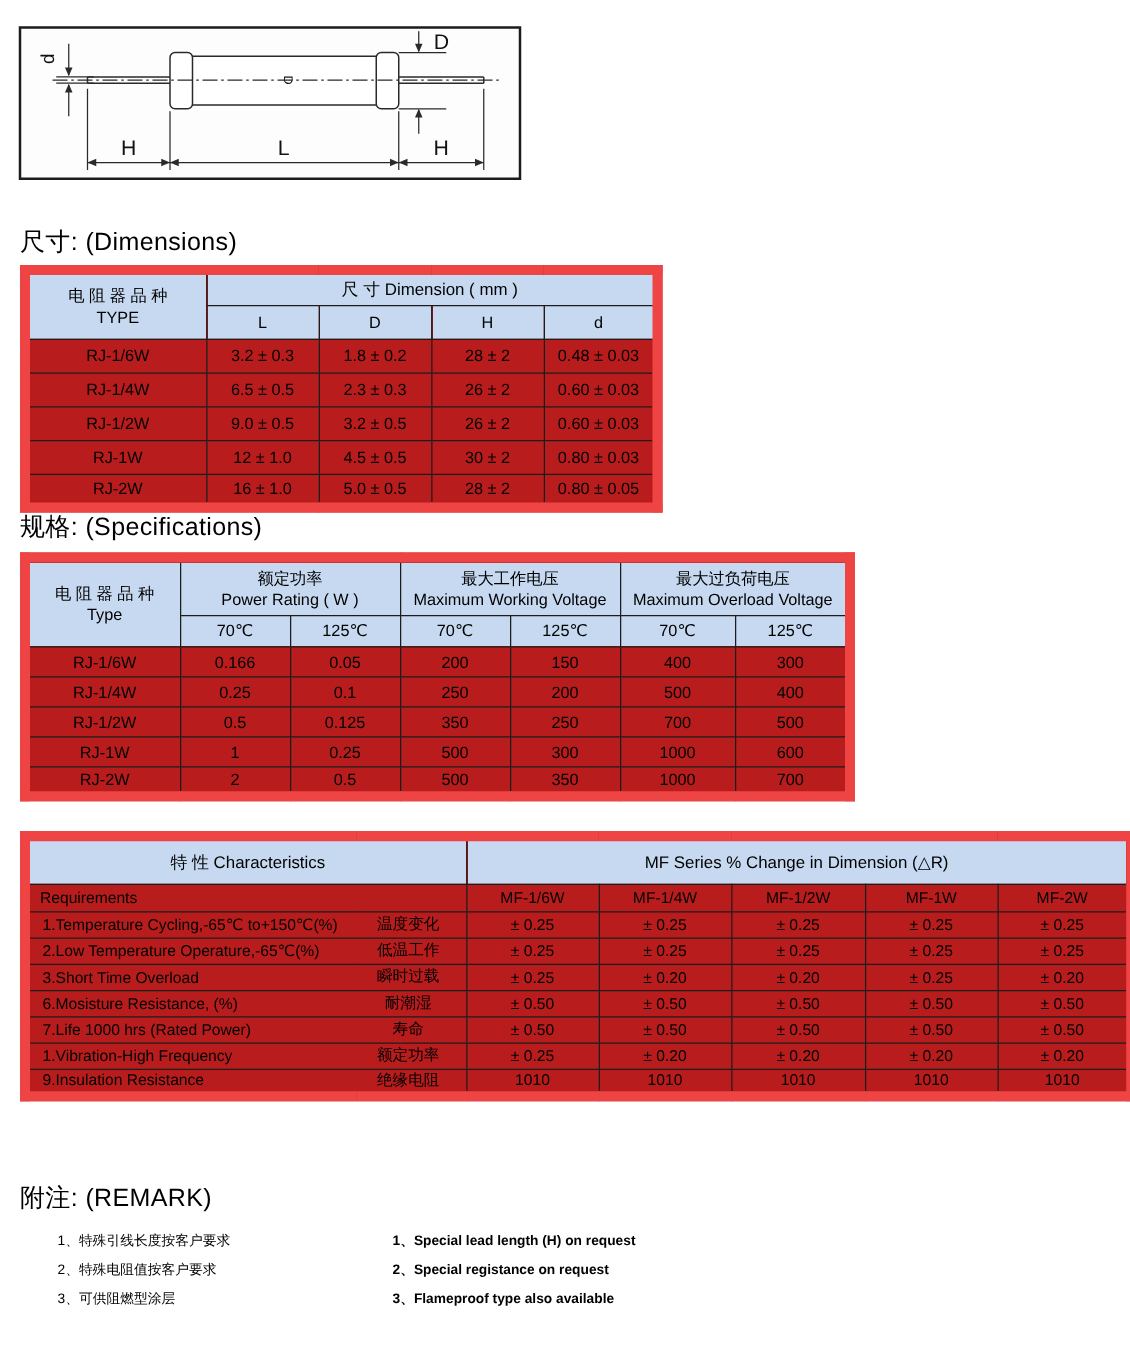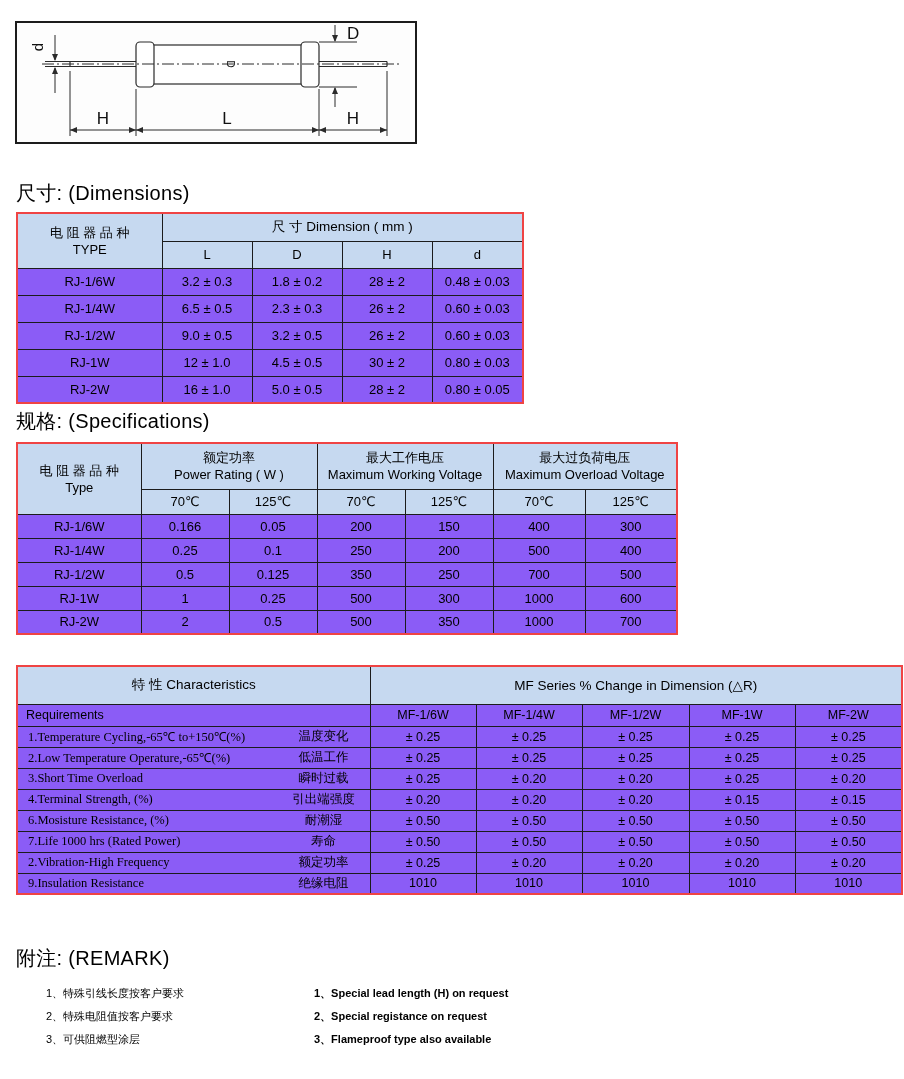--- a/index.html
+++ b/index.html
@@ -23,37 +23,37 @@
     fill: #111;
   }
 
   
   .heading { font-size: 20px; letter-spacing: .3px; color:#000; }
   #hd-dim    { left: 16px; top: 180px; text-align: center; }
   #hd-spec   { left: 16px; top: 408px; }
   #hd-remark { left: 16px; top: 945px; }
 
   
-  table { border-collapse: collapse; table-layout: fixed; border: 2px solid #ef4444; background:#8b5cf6; }
+  table { border-collapse: collapse; table-layout: fixed; border: 8px solid #ef4444; background:#b91c1c; }
   td {
     border: 1px solid #1c1c1c;
     text-align: center; vertical-align: middle;
     font-size: 13px; white-space: nowrap; overflow: hidden;
     padding: 0 2px;
   }
   .hb { background: #c6d9f0; }
   .two-line div { line-height: 17px; }
 
   #tbl-dim  { left: 16px; top: 212px; width: 506px; }
   #tbl-spec { left: 16px; top: 442px; width: 660px; }
   #tbl-char { left: 16px; top: 665px; width: 885px; }
 
   #tbl-char td { font-size: 12.5px; }
   #tbl-char .hdr-big { font-size: 13.5px; }
-  .reqwrap { display: flex; align-items: center; font-family: Liberation Serif, serif; }
+  .reqwrap { display: flex; align-items: center; }
   .reqwrap .ren { flex: 1 1 auto; text-align: left; padding-left: 8px; white-space: nowrap; }
   .reqwrap .rcn { flex: 0 0 88px; text-align: center; }
   .left-pad { text-align: left; padding-left: 8px; }
 
   
   .remark-col { top: 982px; font-size: 11px; line-height: 23px; }
   #remark-cn { left: 46px; }
   #remark-en { left: 314px; font-weight: bold; }
 </style>
 </head>
@@ -318,33 +318,20 @@
         </td>
     <td>± 0.25</td>
     <td>± 0.20</td>
     <td>± 0.20</td>
     <td>± 0.25</td>
     <td>± 0.20</td>
   </tr>
   <tr style="height:21px">
     <td colspan="2">
           <div class="reqwrap">
-            <span class="ren">4.Terminal Strength, (%)</span>
-            <span class="rcn">引出端强度</span>
-          </div>
-        </td>
-    <td>± 0.20</td>
-    <td>± 0.20</td>
-    <td>± 0.20</td>
-    <td>± 0.15</td>
-    <td>± 0.15</td>
-  </tr>
-  <tr style="height:21px">
-    <td colspan="2">
-          <div class="reqwrap">
             <span class="ren">6.Mosisture Resistance, (%)</span>
             <span class="rcn">耐潮湿</span>
           </div>
         </td>
     <td>± 0.50</td>
     <td>± 0.50</td>
     <td>± 0.50</td>
     <td>± 0.50</td>
     <td>± 0.50</td>
   </tr>
@@ -357,21 +344,21 @@
         </td>
     <td>± 0.50</td>
     <td>± 0.50</td>
     <td>± 0.50</td>
     <td>± 0.50</td>
     <td>± 0.50</td>
   </tr>
   <tr style="height:21px">
     <td colspan="2">
           <div class="reqwrap">
-            <span class="ren">2.Vibration-High Frequency</span>
+            <span class="ren">1.Vibration-High Frequency</span>
             <span class="rcn">额定功率</span>
           </div>
         </td>
     <td>± 0.25</td>
     <td>± 0.20</td>
     <td>± 0.20</td>
     <td>± 0.20</td>
     <td>± 0.20</td>
   </tr>
   <tr style="height:21px">

